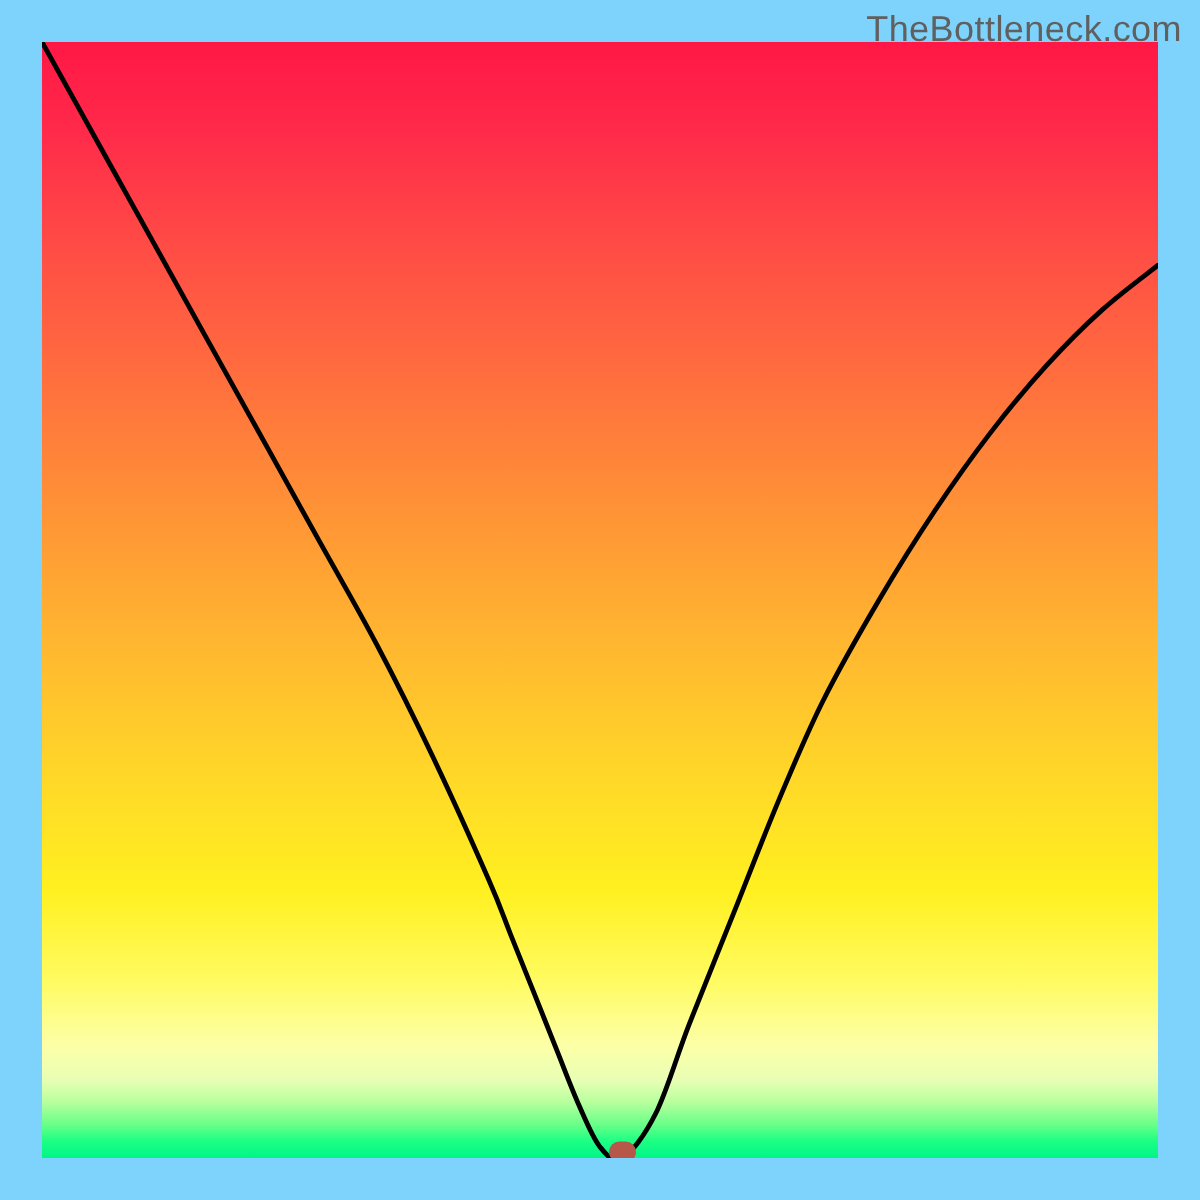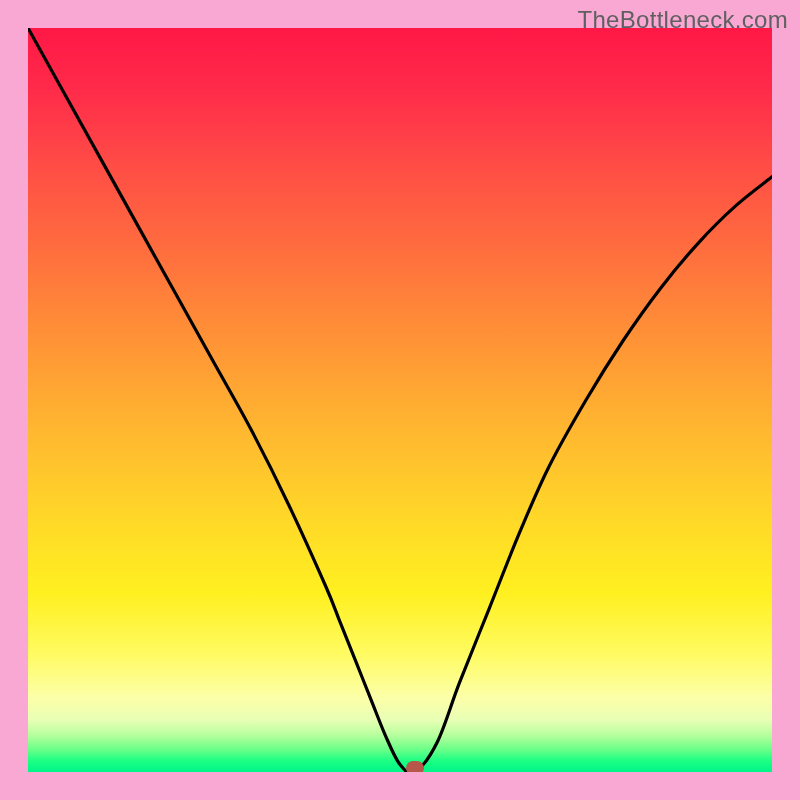--- a/index.html
+++ b/index.html
@@ -8,21 +8,21 @@
     width: 800px;
     height: 800px;
     overflow: hidden;
     font-family: Arial, Helvetica, sans-serif;
     background: #000;
   }
   .frame {
     position: relative;
     width: 800px;
     height: 800px;
-    background: #f9a8d4;
+    background: #7dd3fc;
   }
   .watermark {
     position: absolute;
     top: 6px;
     right: 12px;
     color: #606060;
     font-size: 24px;
     font-weight: 500;
     letter-spacing: 0.3px;
     z-index: 20;

